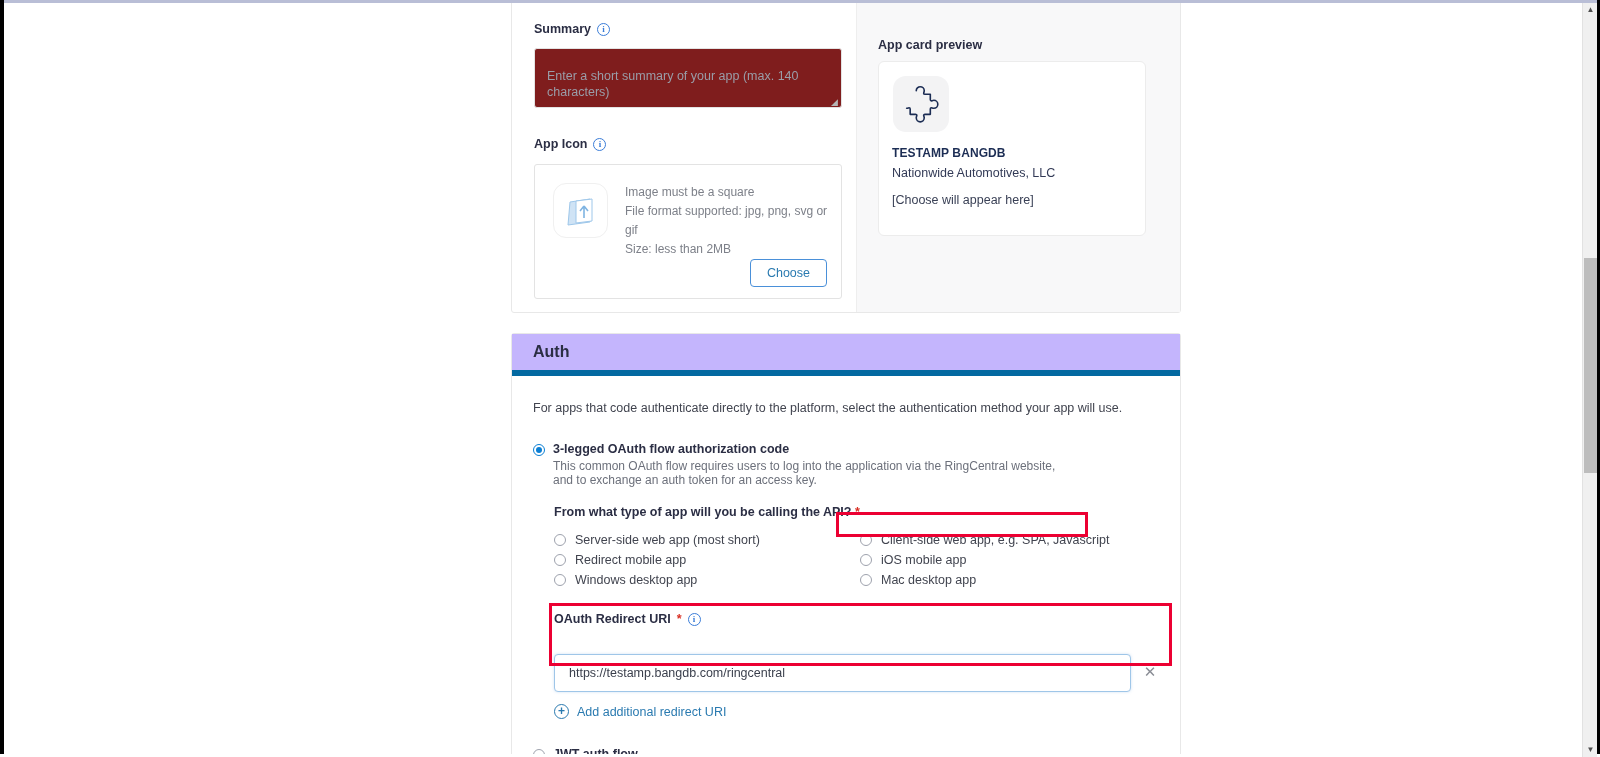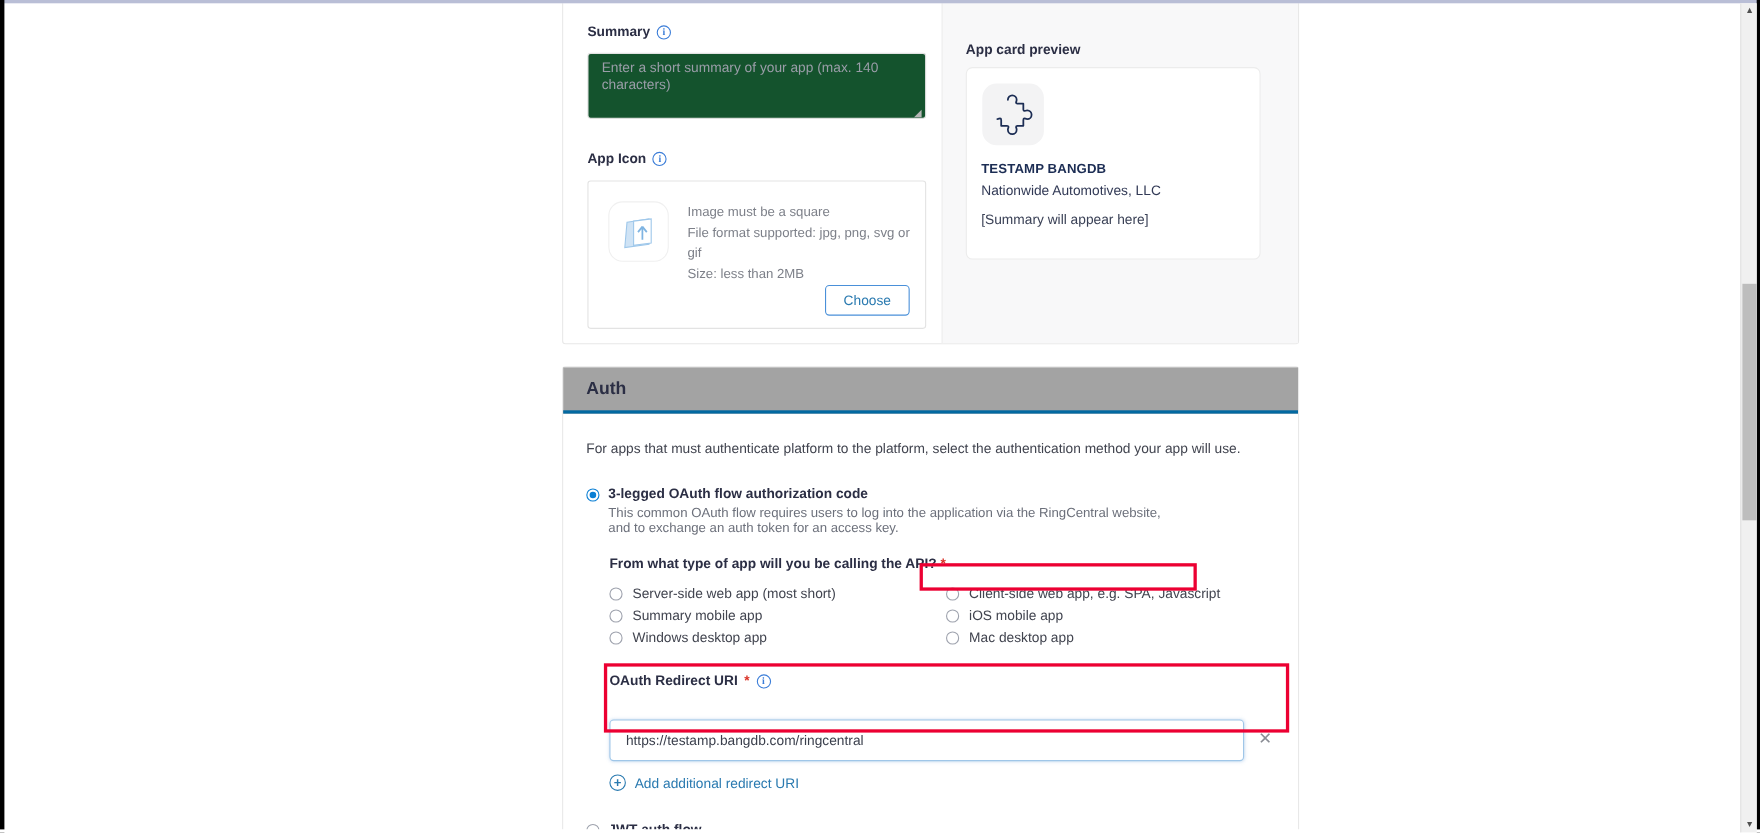--- a/index.html
+++ b/index.html
@@ -90,22 +90,22 @@
     font-size: 9px; font-weight: bold; line-height: 10px;
     text-align: center; font-family: "Liberation Serif", serif;
     display: inline-block;
   }
 
   .summary-label { position: absolute; left: 22px; top: 348px; }
   .summary-box {
     position: absolute; left: 22px; top: 374px;
     width: 308px; height: 60px;
     border: 1px solid #e3e3e3; border-radius: 3px;
-    background: #14532d;
-    padding: 4px 12px;
+    background: #7f1d1d;
+    padding: 19px 12px;
     font-size: 12.5px; color: #9a9da8; line-height: 16px;
     resize: none;
   }
   .summary-box .grip {
     position: absolute; right: 2px; bottom: 1px;
     width: 8px; height: 8px;
     color: #b5b5b5; font-size: 9px; line-height: 8px;
   }
 
   .appicon-label { position: absolute; left: 22px; top: 463px; }
@@ -164,22 +164,22 @@
   .preview-summary {
     position: absolute; left: 13px; top: 131px;
     font-size: 12.5px; color: #3a4156;
   }
 
   
   #card-auth {
     left: 507px; top: 330px; width: 670px; height: 500px;
   }
   .auth-header {
-    height: 42px; background: #a3a3a3;
-    border-bottom: 3px solid #0369a1;
+    height: 42px; background: #c4b5fd;
+    border-bottom: 6px solid #0369a1;
     display: flex; align-items: center; padding-left: 21px;
   }
   .auth-header h2 {
     font-size: 16px; font-weight: bold; color: #2b2e44;
     font-family: "Liberation Sans", sans-serif;
   }
   .auth-body { padding: 24px 21px 0 21px; position: relative; }
   .auth-intro {
     font-size: 12.5px; color: #41444f; line-height: 16px;
   }
@@ -313,36 +313,36 @@
           <div class="col-right">
             <div class="preview-label">App card preview</div>
             <div class="preview-card">
               <div class="preview-logo">
                 <svg width="38" height="38" viewBox="0 0 40 40">
                   <path d="M15 6 a4.2 4.2 0 0 1 8.4 0 c0 1.2 -.6 2 -.6 2.6 0 .7 .6 1.1 1.4 1.1 h5.6 v5.6 c0 .8 .4 1.4 1.1 1.4 .6 0 1.4 -.6 2.6 -.6 a4.2 4.2 0 0 1 0 8.4 c-1.2 0 -2 -.6 -2.6 -.6 -.7 0 -1.1 .6 -1.1 1.4 v5.6 h-5.6 c-.8 0 -1.4 .4 -1.4 1.1 0 .6 .6 1.4 .6 2.6 a4.2 4.2 0 0 1 -8.4 0 c0 -1.2 .6 -2 .6 -2.6 0 -.7 -.6 -1.1 -1.4 -1.1 H8.6 v-5.6 c0 -.8 -.4 -1.4 -1.1 -1.4 -.6 0 -1.4 .6 -2.6 .6" fill="none" stroke="#1c2d54" stroke-width="1.7" stroke-linejoin="round" stroke-linecap="round"></path>
                 </svg>
               </div>
               <div class="preview-title">TESTAMP BANGDB</div>
               <div class="preview-sub">Nationwide Automotives, LLC</div>
-              <div class="preview-summary">[Summary will appear here]</div>
+              <div class="preview-summary">[Choose will appear here]</div>
             </div>
           </div>
 
         </div>
       </div>
     </div>
 
     <div class="card" id="card-auth">
       <div class="auth-header">
         <h2>Auth</h2>
       </div>
 
       <div class="auth-body">
 
-        <div class="auth-intro">For apps that must authenticate platform to the platform, select the authentication method your app will use.</div>
+        <div class="auth-intro">For apps that code authenticate directly to the platform, select the authentication method your app will use.</div>
 
         <div class="radio-row" style="margin-top:26px;">
           <span class="radio checked"></span>
           <div>
             <div class="opt-title">3-legged OAuth flow authorization code</div>
             <div class="opt-desc">
               <div>This common OAuth flow requires users to log into the application via the RingCentral website,</div>
               <div>and to exchange an auth token for an access key.</div>
             </div>
           </div>
@@ -358,21 +358,21 @@
             <div class="apptype-item">
               <span class="radio"></span>
               <span>Server-side web app (most short)</span>
             </div>
             <div class="apptype-item">
               <span class="radio"></span>
               <span>Client-side web app, e.g. SPA, Javascript</span>
             </div>
             <div class="apptype-item">
               <span class="radio"></span>
-              <span>Summary mobile app</span>
+              <span>Redirect mobile app</span>
             </div>
             <div class="apptype-item">
               <span class="radio"></span>
               <span>iOS mobile app</span>
             </div>
             <div class="apptype-item">
               <span class="radio"></span>
               <span>Windows desktop app</span>
             </div>
             <div class="apptype-item">

